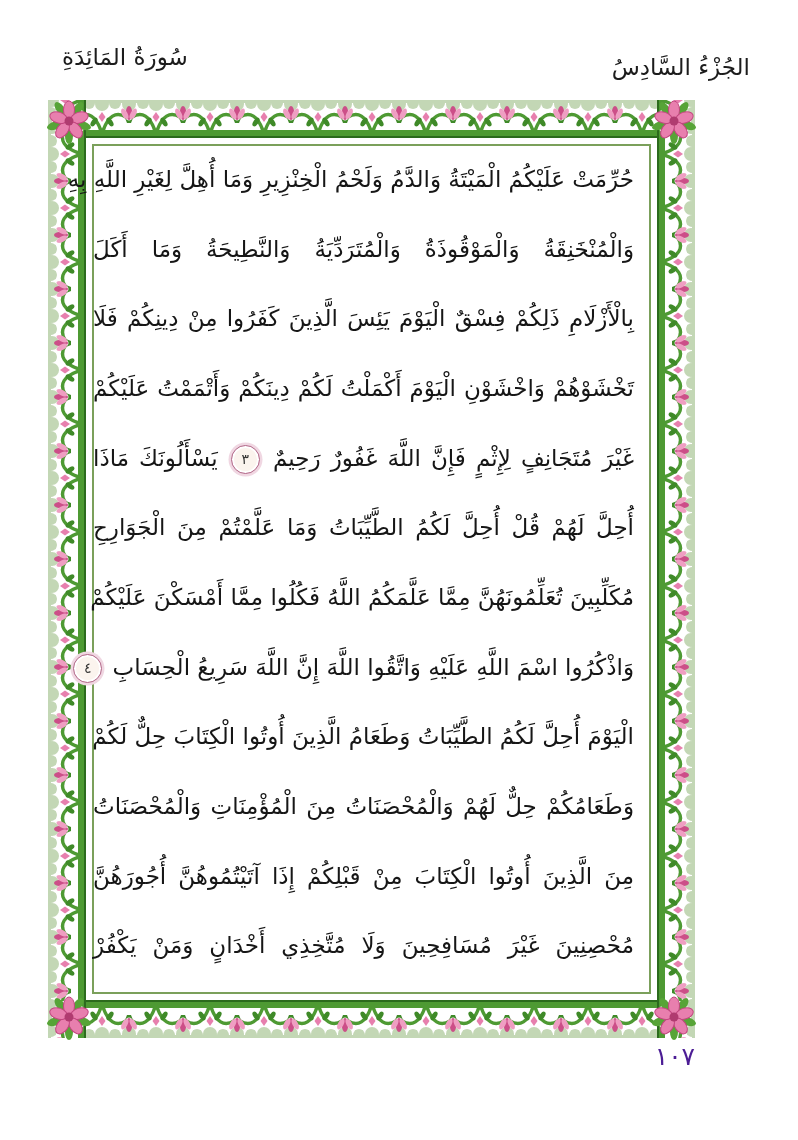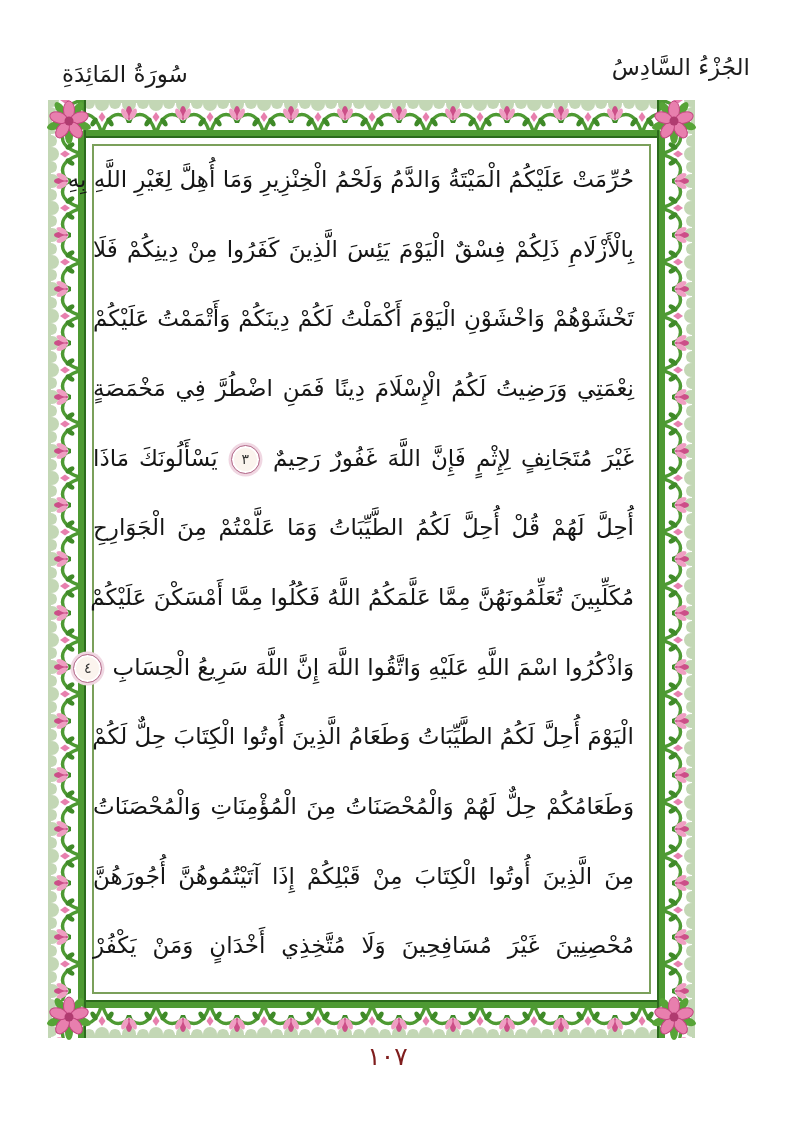--- a/index.html
+++ b/index.html
@@ -1,21 +1,21 @@
 <!DOCTYPE html>
 <html lang="ar"><head>
 <meta charset="utf-8">
 <style>
   html,body{margin:0;padding:0;}
   body{
     width:798px;height:1140px;position:relative;background:#ffffff;
     font-family:"DejaVu Sans",sans-serif;overflow:hidden;
   }
   .hdr{
-    position:absolute;top:61px;font-size:23px;color:#1c1c1c;direction:rtl;
+    position:absolute;top:44px;font-size:23px;color:#1c1c1c;direction:rtl;
     font-family:"DejaVu Sans",sans-serif;white-space:nowrap;
   }
   .hdr-left{left:62px;}
   .hdr-right{right:48px;top:54px;}
   .bstrip{position:absolute;display:block;}
   .corner{position:absolute;width:46px;height:46px;display:block;}
   .inner-rule{
     position:absolute;left:92px;top:144px;width:559px;height:850px;
     box-sizing:border-box;border:2px solid #7ba05b;background:#ffffff;
   }
@@ -29,22 +29,22 @@
     font-family:"DejaVu Sans",sans-serif;
   }
   .ayah-marker{
     display:inline-block;width:27px;height:27px;border-radius:50%;
     background:#fbf4ee;border:1.5px solid #b06487;
     box-shadow:0 0 0 2.5px #f0d7e2, inset 0 0 0 2px #ffffff;
     color:#333;font-size:14px;line-height:27px;text-align:center;
     vertical-align:middle;margin:0 3px;text-align-last:center;
   }
   .pagenum{
-    position:absolute;left:64px;top:1042px;width:647px;text-align:center;
-    font-size:25px;color:#7f1d1d;direction:rtl;
+    position:absolute;left:48px;top:1042px;width:647px;text-align:right;
+    font-size:25px;color:#4c1d95;direction:rtl;
   }
 </style>
 </head>
 <body>
 
 <div class="hdr hdr-left">سُورَةُ المَائِدَةِ</div>
 <div class="hdr hdr-right">الجُزْءُ السَّادِسُ</div>
 
 <svg width="0" height="0" style="position:absolute">
   <defs>
@@ -121,23 +121,23 @@
     <use href="#cflower"></use>
   </svg>
 <svg class="corner" style="left:651px;top:994px;" viewBox="0 0 46 46">
     <use href="#cflower"></use>
   </svg>
 
 <div class="inner-rule"></div>
 
 <div class="qarea">
     <div class="qline"><span>حُرِّمَتْ عَلَيْكُمُ الْمَيْتَةُ وَالدَّمُ وَلَحْمُ الْخِنْزِيرِ وَمَا أُهِلَّ لِغَيْرِ اللَّهِ بِهِ</span> </div>
+    <div class="qline"><span>وَالْمُنْخَنِقَةُ وَالْمَوْقُوذَةُ وَالْمُتَرَدِّيَةُ وَالنَّطِيحَةُ وَمَا أَكَلَ</span> </div>
     <div class="qline"><span>بِالْأَزْلَامِ ذَلِكُمْ فِسْقٌ الْيَوْمَ يَئِسَ الَّذِينَ كَفَرُوا مِنْ دِينِكُمْ فَلَا</span> </div>
     <div class="qline"><span>تَخْشَوْهُمْ وَاخْشَوْنِ الْيَوْمَ أَكْمَلْتُ لَكُمْ دِينَكُمْ وَأَتْمَمْتُ عَلَيْكُمْ</span> </div>
-    <div class="qline"><span>نِعْمَتِي وَرَضِيتُ لَكُمُ الْإِسْلَامَ دِينًا فَمَنِ اضْطُرَّ فِي مَخْمَصَةٍ</span> </div>
     <div class="qline"><span>غَيْرَ مُتَجَانِفٍ لِإِثْمٍ فَإِنَّ اللَّهَ غَفُورٌ رَحِيمٌ</span> <span class="ayah-marker">٣</span> <span>يَسْأَلُونَكَ مَاذَا</span> </div>
     <div class="qline"><span>أُحِلَّ لَهُمْ قُلْ أُحِلَّ لَكُمُ الطَّيِّبَاتُ وَمَا عَلَّمْتُمْ مِنَ الْجَوَارِحِ</span> </div>
     <div class="qline"><span>مُكَلِّبِينَ تُعَلِّمُونَهُنَّ مِمَّا عَلَّمَكُمُ اللَّهُ فَكُلُوا مِمَّا أَمْسَكْنَ عَلَيْكُمْ</span> </div>
     <div class="qline"><span>وَاذْكُرُوا اسْمَ اللَّهِ عَلَيْهِ وَاتَّقُوا اللَّهَ إِنَّ اللَّهَ سَرِيعُ الْحِسَابِ</span> <span class="ayah-marker">٤</span> </div>
     <div class="qline"><span>الْيَوْمَ أُحِلَّ لَكُمُ الطَّيِّبَاتُ وَطَعَامُ الَّذِينَ أُوتُوا الْكِتَابَ حِلٌّ لَكُمْ</span> </div>
     <div class="qline"><span>وَطَعَامُكُمْ حِلٌّ لَهُمْ وَالْمُحْصَنَاتُ مِنَ الْمُؤْمِنَاتِ وَالْمُحْصَنَاتُ</span> </div>
     <div class="qline"><span>مِنَ الَّذِينَ أُوتُوا الْكِتَابَ مِنْ قَبْلِكُمْ إِذَا آتَيْتُمُوهُنَّ أُجُورَهُنَّ</span> </div>
     <div class="qline"><span>مُحْصِنِينَ غَيْرَ مُسَافِحِينَ وَلَا مُتَّخِذِي أَخْدَانٍ وَمَنْ يَكْفُرْ</span> </div>
   </div>
 

